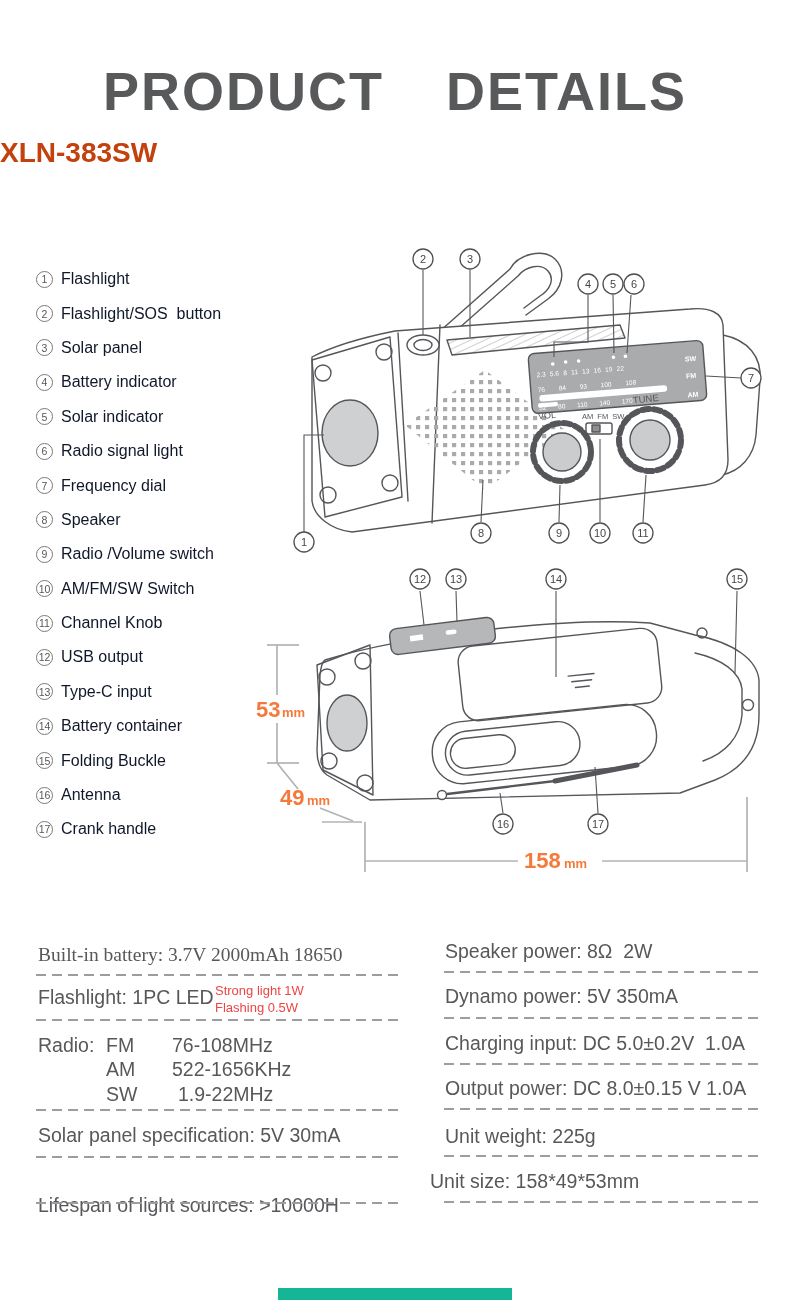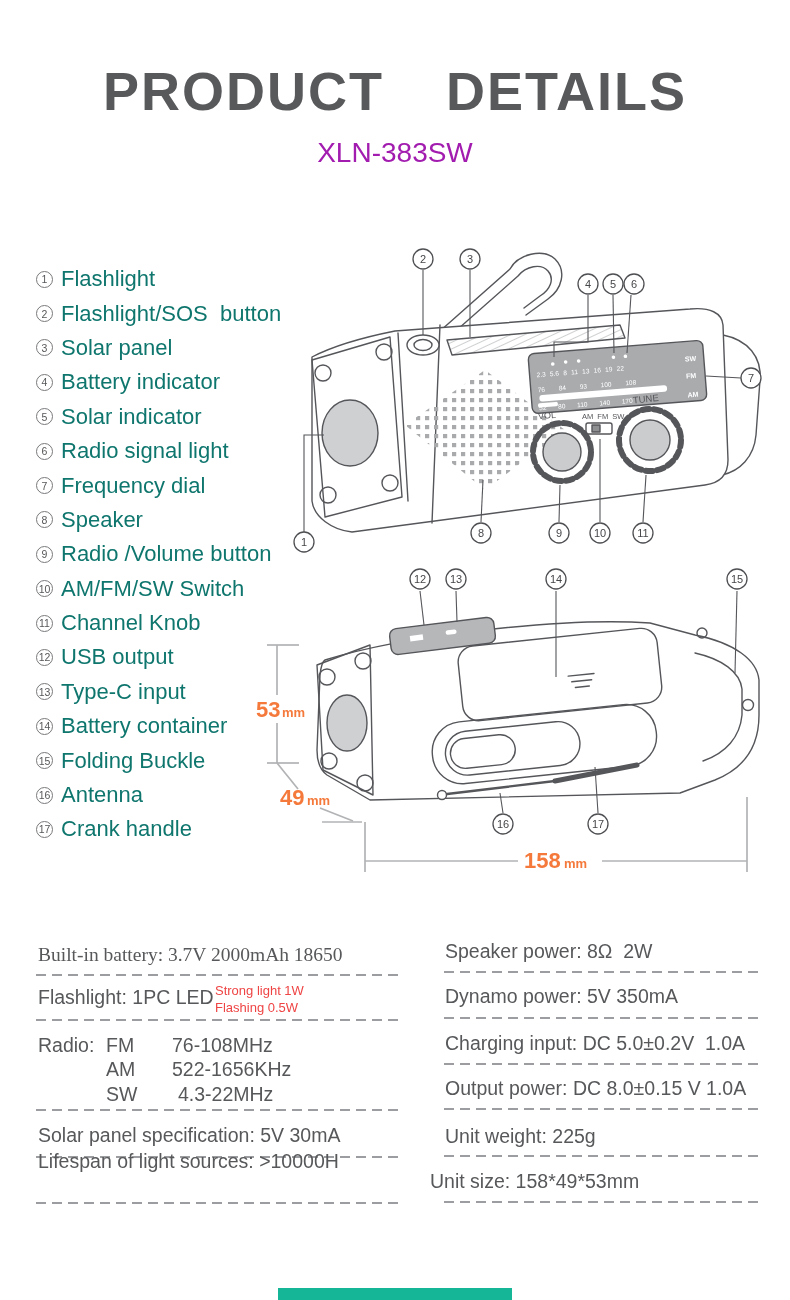--- a/index.html
+++ b/index.html
@@ -2,30 +2,30 @@
 <html><head>
 <meta charset="utf-8">
 <style>
   * { margin:0; padding:0; box-sizing:border-box; }
   html,body { background:#ffffff; }
   .page { position:relative; width:790px; height:1300px; background:#fff; overflow:hidden;
           font-family:"Liberation Sans", sans-serif; }
   .title { position:absolute; left:0; top:60px; width:790px; text-align:center;
            font-size:54px; font-weight:bold; color:#58595b; letter-spacing:2px;
            word-spacing:14px; white-space:pre; }
-  .model { position:absolute; left:0; top:137px; width:790px; text-align:center;
-           font-size:28px; font-weight:400; color:#a21caf; }
+  .model { position:absolute; left:0; top:137px; width:790px; text-align:left;
+           font-size:28px; font-weight:700; color:#c2410c; }
   .subtitle { position:absolute; left:0; top:171px; width:790px; text-align:center;
               font-size:27px; font-weight:400; color:#414143; }
   .legend { position:absolute; left:36px; top:262px; }
   .legend-item { height:34.4px; display:flex; align-items:center; white-space:pre; }
   .legend-num { display:inline-flex; align-items:center; justify-content:center;
                 width:17px; height:17px; border:1px solid #78797b; border-radius:50%;
                 font-size:10.5px; color:#565759; margin-right:8px; flex:0 0 auto; }
-  .legend-label { font-size:22px; color:#0f766e; }
+  .legend-label { font-size:16px; color:#0f172a; }
   svg text { font-family:"Liberation Sans", sans-serif; }
   .drawing-top { position:absolute; left:290px; top:245px; }
   .drawing-side { position:absolute; left:250px; top:565px; }
   .spec-text { position:absolute; font-size:19.5px; color:#57585a; white-space:pre; }
   .spec-note { position:absolute; font-size:13px; color:#ef4444; white-space:pre; }
   .dash { position:absolute; height:2px;
           background:repeating-linear-gradient(90deg,#9c9da0 0 10px, transparent 10px 16px); }
   .dash-left { left:36px; width:364px; }
   .dash-right { left:444px; width:318px; }
   .footer-bar { position:absolute; left:278px; top:1288px; width:234px; height:12px; }
@@ -40,21 +40,21 @@
 
   <div class="legend">
     <div class="legend-item"><span class="legend-num">1</span><span class="legend-label">Flashlight</span></div>
     <div class="legend-item"><span class="legend-num">2</span><span class="legend-label">Flashlight/SOS  button</span></div>
     <div class="legend-item"><span class="legend-num">3</span><span class="legend-label">Solar panel</span></div>
     <div class="legend-item"><span class="legend-num">4</span><span class="legend-label">Battery indicator</span></div>
     <div class="legend-item"><span class="legend-num">5</span><span class="legend-label">Solar indicator</span></div>
     <div class="legend-item"><span class="legend-num">6</span><span class="legend-label">Radio signal light</span></div>
     <div class="legend-item"><span class="legend-num">7</span><span class="legend-label">Frequency dial</span></div>
     <div class="legend-item"><span class="legend-num">8</span><span class="legend-label">Speaker</span></div>
-    <div class="legend-item"><span class="legend-num">9</span><span class="legend-label">Radio /Volume button</span></div>
+    <div class="legend-item"><span class="legend-num">9</span><span class="legend-label">Radio /Volume switch</span></div>
     <div class="legend-item"><span class="legend-num">10</span><span class="legend-label">AM/FM/SW Switch</span></div>
     <div class="legend-item"><span class="legend-num">11</span><span class="legend-label">Channel Knob</span></div>
     <div class="legend-item"><span class="legend-num">12</span><span class="legend-label">USB output</span></div>
     <div class="legend-item"><span class="legend-num">13</span><span class="legend-label">Type-C input</span></div>
     <div class="legend-item"><span class="legend-num">14</span><span class="legend-label">Battery container</span></div>
     <div class="legend-item"><span class="legend-num">15</span><span class="legend-label">Folding Buckle</span></div>
     <div class="legend-item"><span class="legend-num">16</span><span class="legend-label">Antenna</span></div>
     <div class="legend-item"><span class="legend-num">17</span><span class="legend-label">Crank handle</span></div>
   </div>
 
@@ -307,27 +307,27 @@
     <div class="spec-note" style="left:215px; top:983px;">Strong light 1W</div>
     <div class="spec-note" style="left:215px; top:1000px;">Flashing 0.5W</div>
     <div class="dash dash-left" style="top:1019px;"></div>
 
     <div class="spec-text" style="left:38px;  top:1034px;">Radio:</div>
     <div class="spec-text" style="left:106px; top:1034px;">FM</div>
     <div class="spec-text" style="left:172px; top:1034px;">76-108MHz</div>
     <div class="spec-text" style="left:106px; top:1058px;">AM</div>
     <div class="spec-text" style="left:172px; top:1058px;">522-1656KHz</div>
     <div class="spec-text" style="left:106px; top:1083px;">SW</div>
-    <div class="spec-text" style="left:178px; top:1083px;">4.3-22MHz</div>
+    <div class="spec-text" style="left:178px; top:1083px;">1.9-22MHz</div>
     <div class="dash dash-left" style="top:1109px;"></div>
 
     <div class="spec-text" style="left:38px; top:1124px;">Solar panel specification: 5V 30mA</div>
     <div class="dash dash-left" style="top:1156px;"></div>
 
-    <div class="spec-text" style="left:38px; top:1150px;text-align:center;">Lifespan of light sources: &gt;10000H</div>
+    <div class="spec-text" style="left:38px; top:1194px;text-align:center;">Lifespan of light sources: &gt;10000H</div>
     <div class="dash dash-left" style="top:1202px;"></div>
 
     <div class="spec-text" style="left:445px; top:940px;">Speaker power: 8Ω  2W</div>
     <div class="dash dash-right" style="top:971px;"></div>
 
     <div class="spec-text" style="left:445px; top:985px;">Dynamo power: 5V 350mA</div>
     <div class="dash dash-right" style="top:1017px;"></div>
 
     <div class="spec-text" style="left:445px; top:1032px;">Charging input: DC 5.0±0.2V  1.0A</div>
     <div class="dash dash-right" style="top:1063px;"></div>

